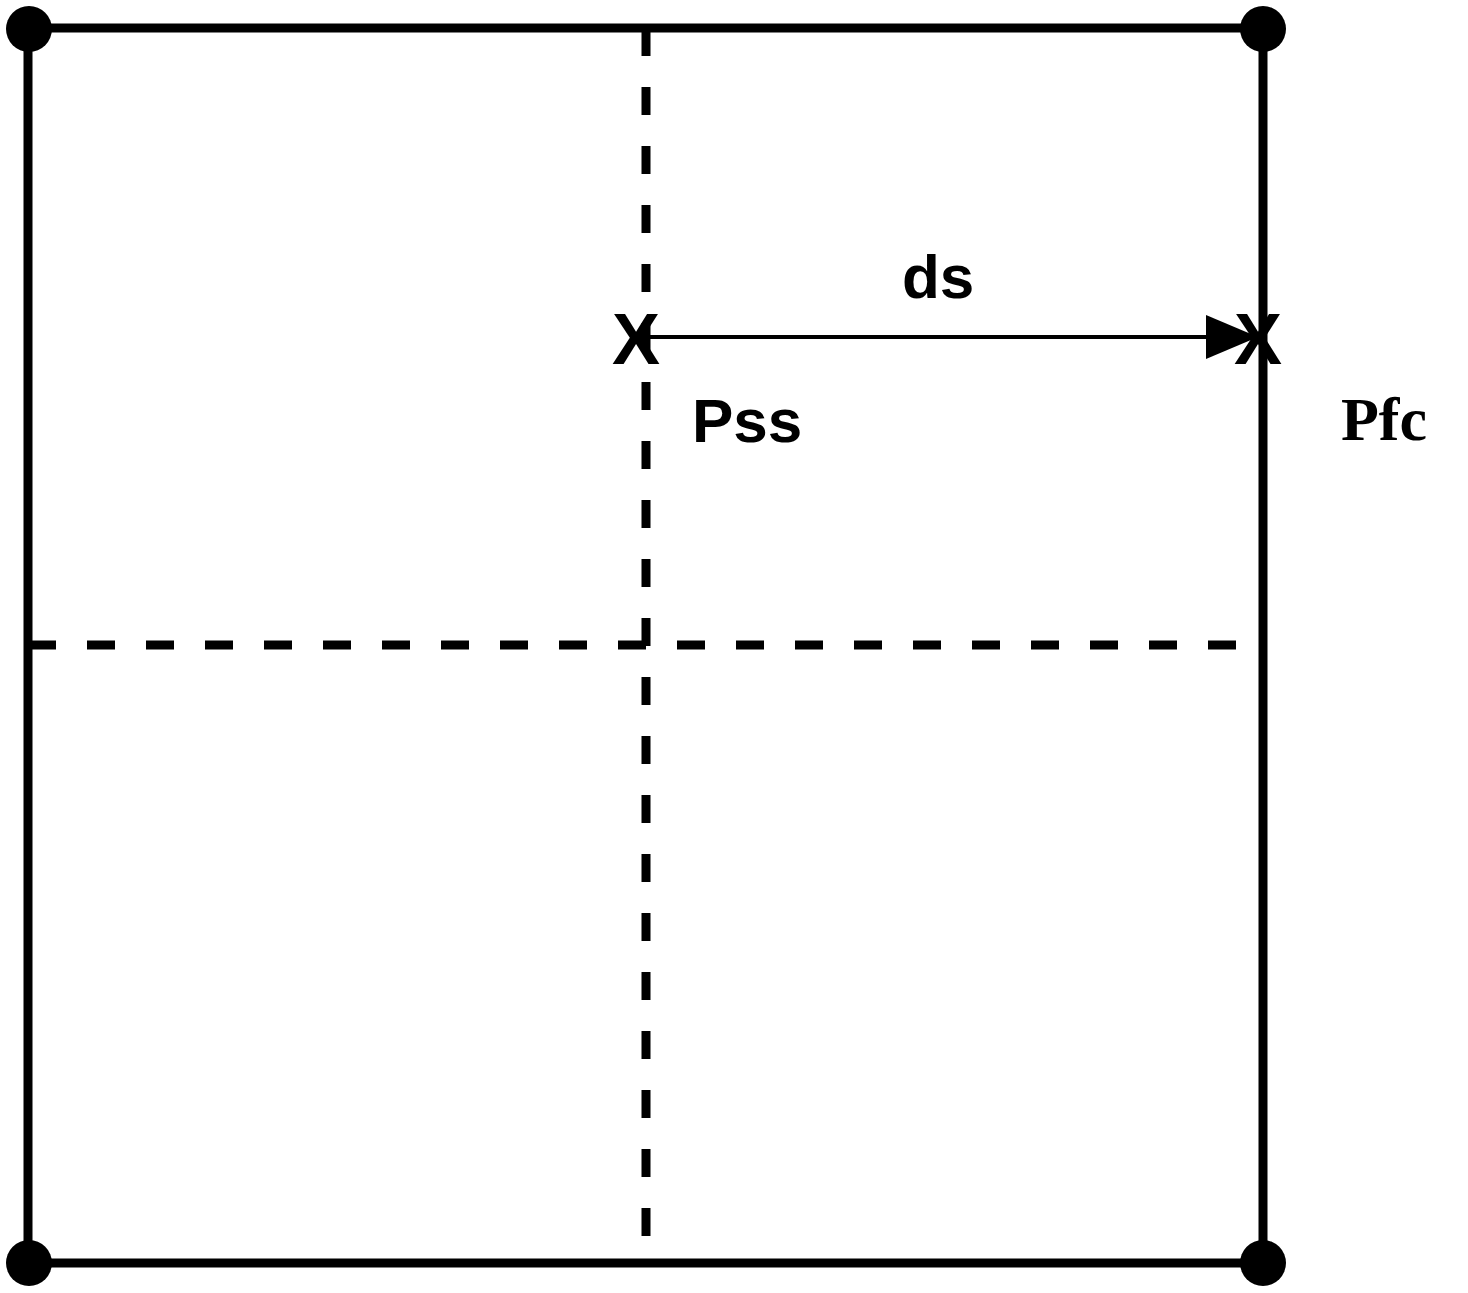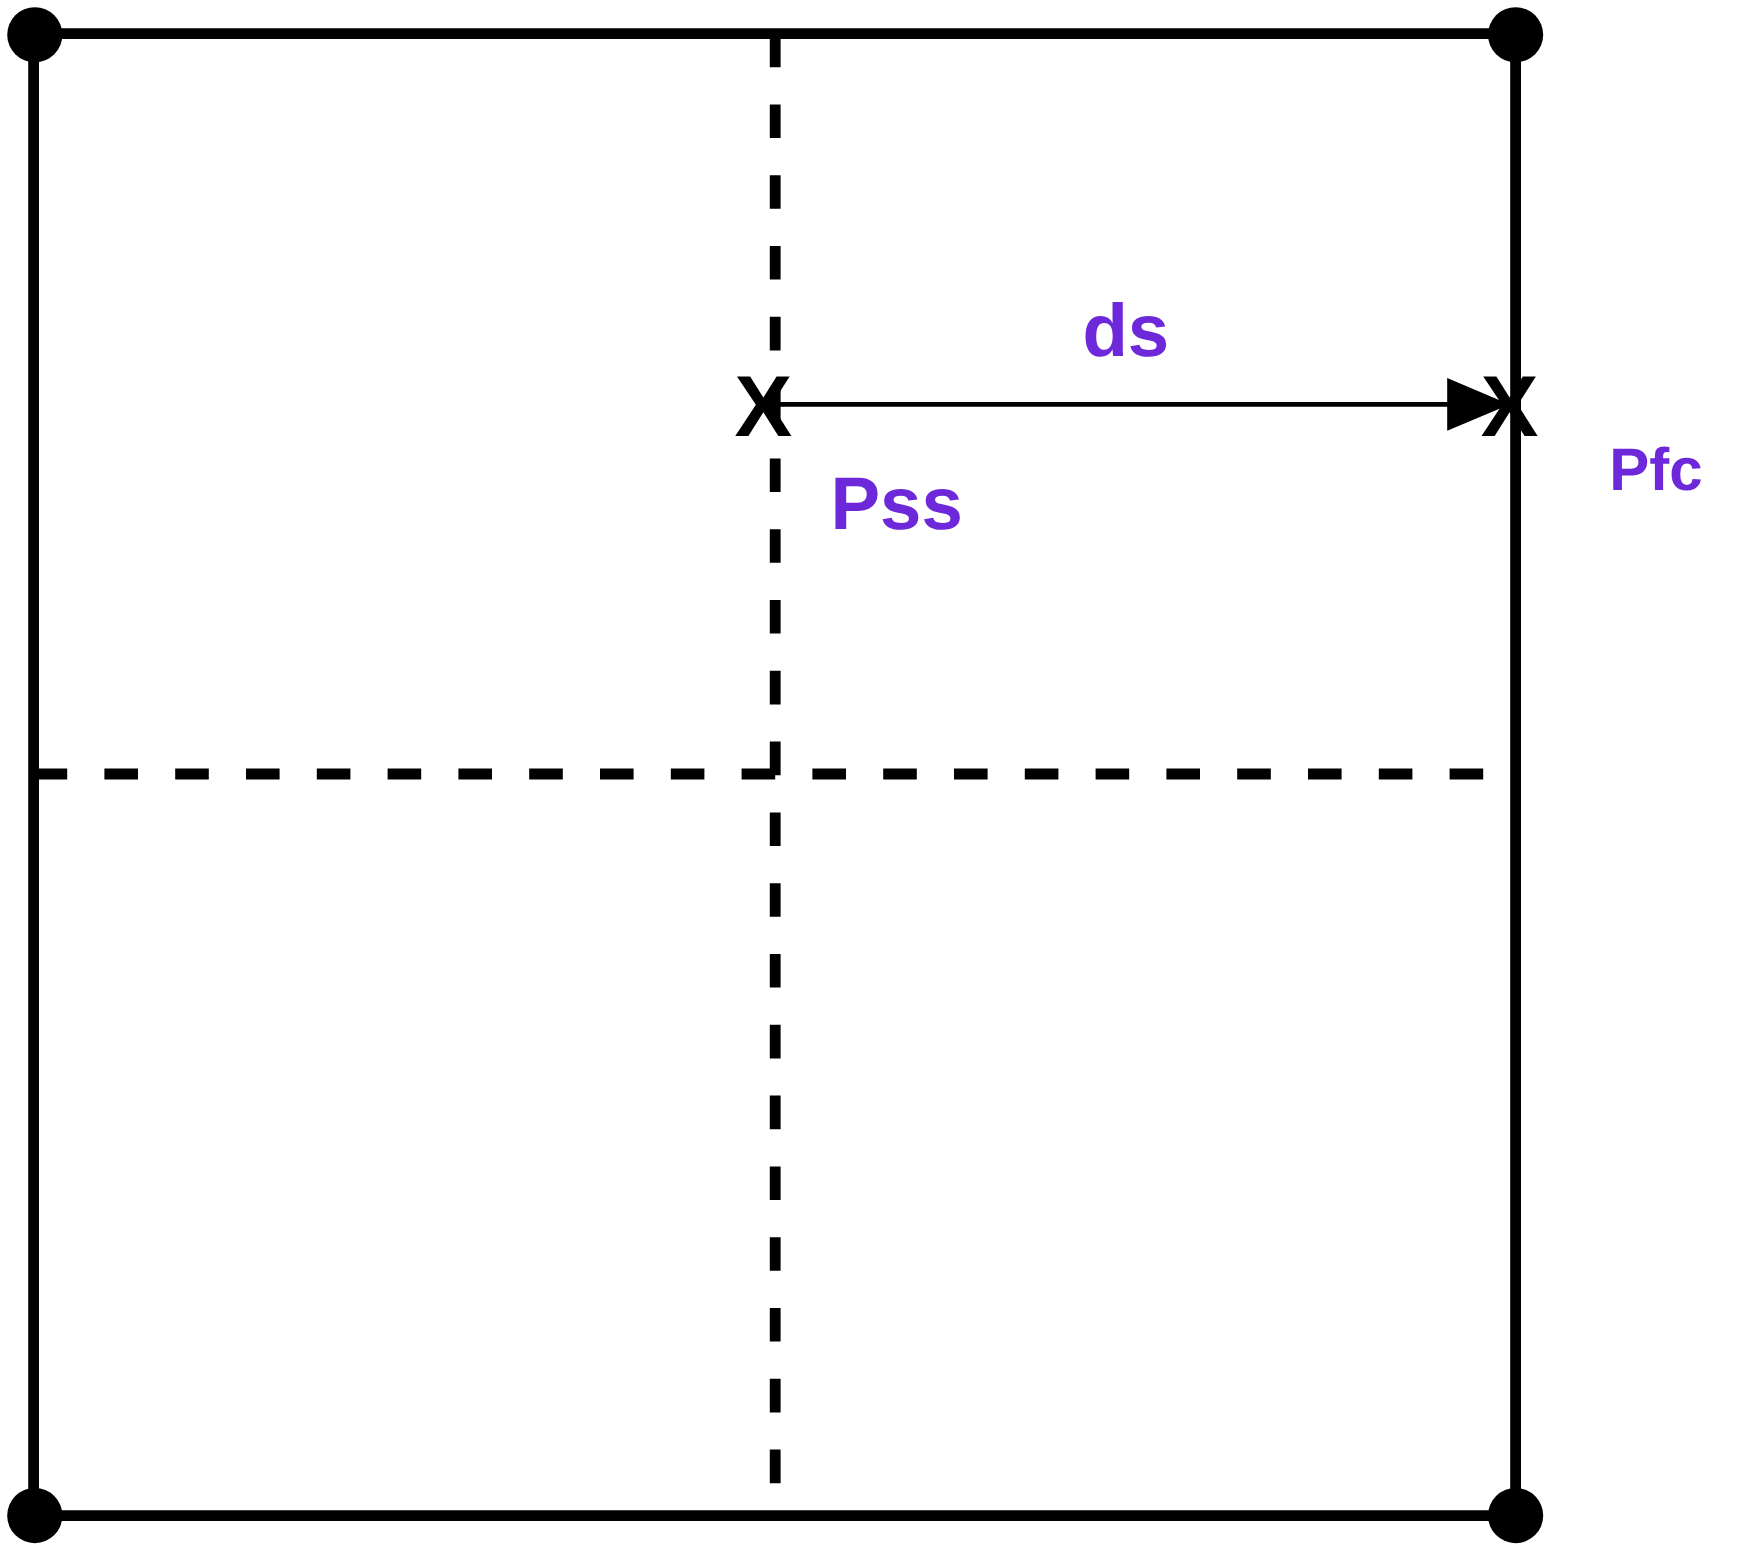--- a/index.html
+++ b/index.html
@@ -22,28 +22,28 @@
     position: absolute;
     top: 0;
     left: 0;
     width: 1468px;
     height: 1293px;
   }
   .lbl {
     position: absolute;
     font-family: "Liberation Sans", sans-serif;
     font-weight: bold;
-    color: #6d28d9;
+    color: #000000;
     white-space: nowrap;
     line-height: 1;
     user-select: none;
   }
   #label-ds     { left: 902px;  top: 246px; font-size: 62px; }
   #label-pss    { left: 692px;  top: 378px; font-size: 62px; margin-top: 12px; }
-  #label-pfc    { left: 1341px; top: 366px; font-size: 50px; }
+  #label-pfc    { left: 1341px; top: 388px; font-size: 62px; font-family: Liberation Serif, serif; }
   .xmark {
     position: absolute;
     font-family: "Liberation Sans", sans-serif;
     font-weight: bold;
     font-size: 72px;
     color: #000000;
     line-height: 1;
     user-select: none;
   }
   #xmark-pss { left: 612px;  top: 303px; }

